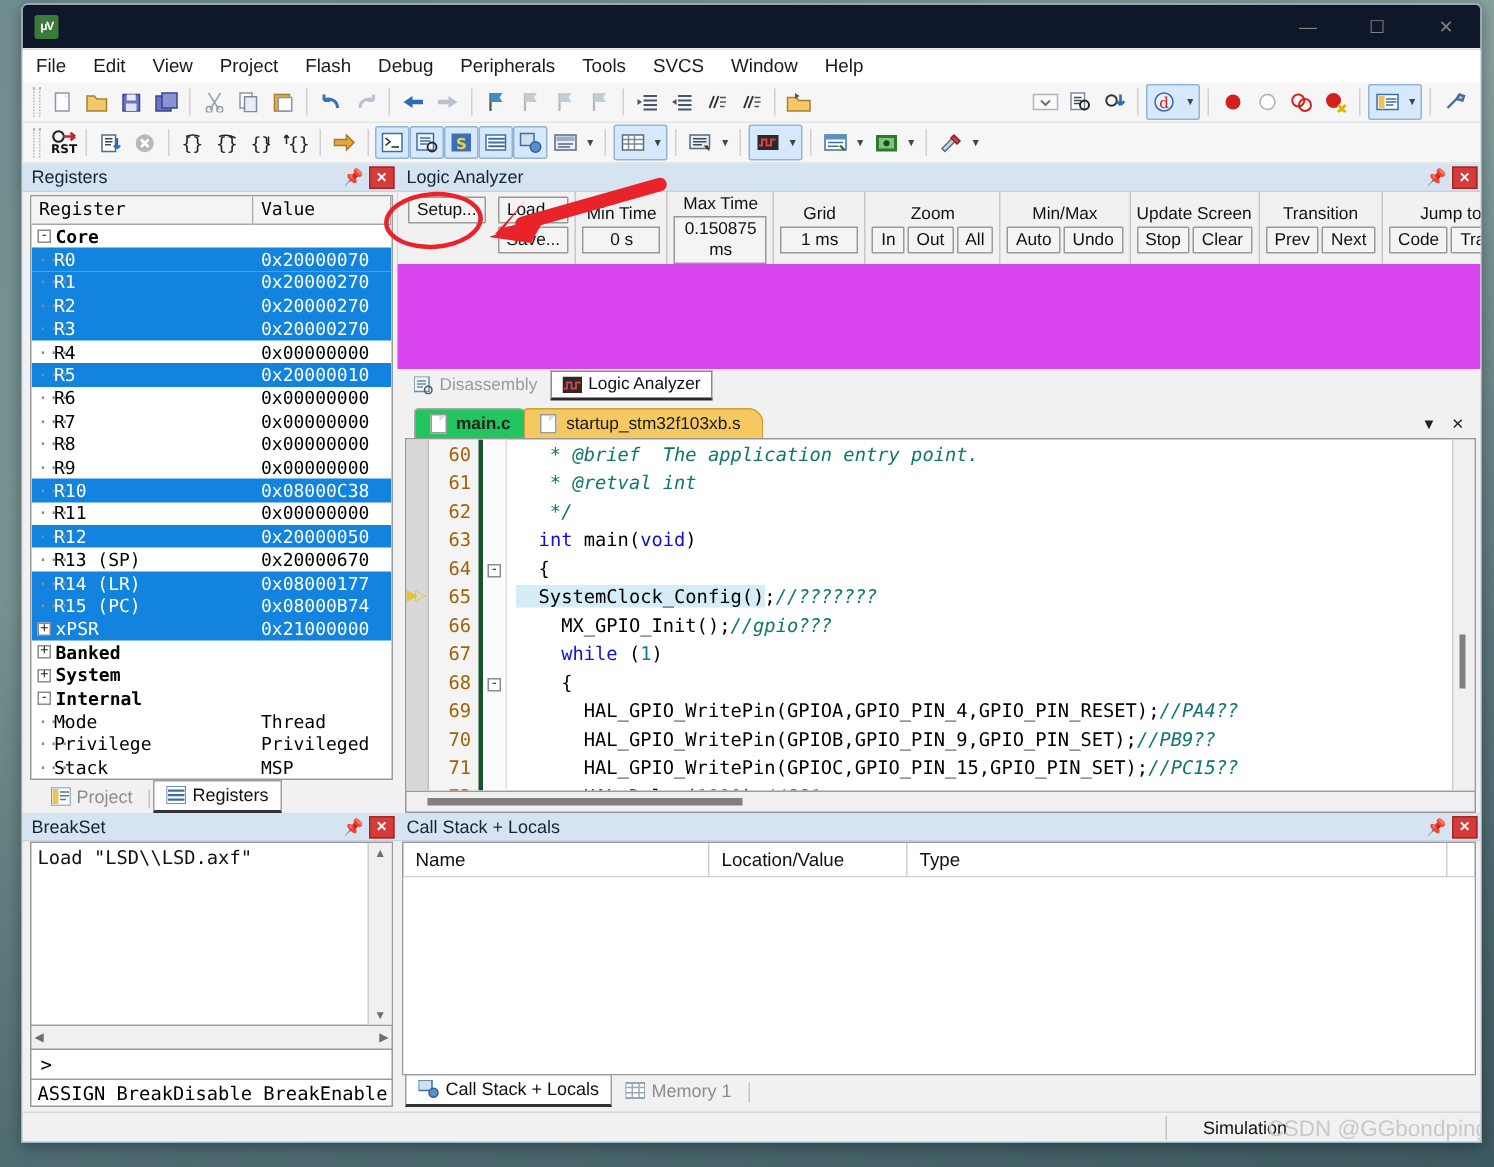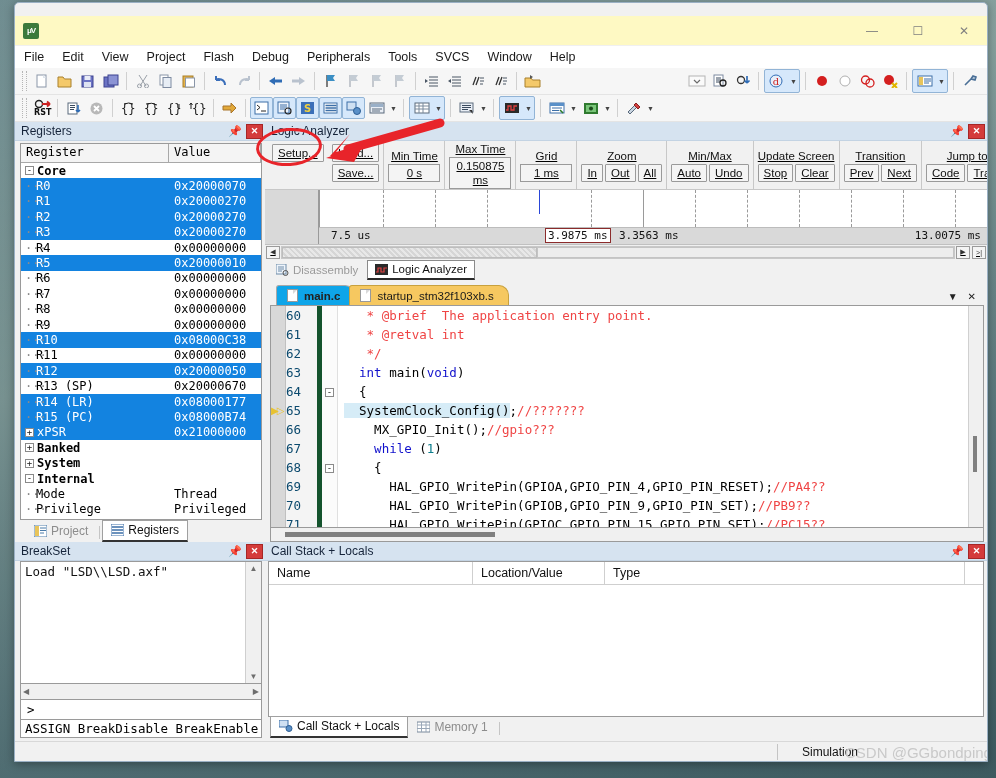--- a/index.html
+++ b/index.html
@@ -20,24 +20,23 @@
     position: absolute; left: 14px; top: 2px;
     width: 974px; height: 760px;
     background: #f1f1f1;
     border: 1px solid #9ab0c4;
     border-radius: 5px 5px 0 0;
     box-shadow: 0 2px 10px rgba(0,0,0,.35);
     display: flex; flex-direction: column;
     overflow: hidden;
   }
   .titlebar {
-    height: 30px; min-height:30px; background:#fef9c3;
+    height: 30px; min-height:30px; background:#0f172a;
     display:flex; align-items:center; padding-left:8px;
     border-bottom:1px solid #f0f0f0;
-    margin-top:13px;
   }
   .app-icon {
     width:16px;height:16px;background:#3c7a3c;border-radius:2px;
     display:inline-flex;align-items:center;justify-content:center;
     color:#fff;font-size:8px;font-weight:bold;margin-right:8px;letter-spacing:-1px;
   }
   .title-text{color:#8a8a8a;font-size:12.5px;white-space:nowrap;}
   .win-btns{margin-left:auto;display:flex;height:30px;}
   .win-btn{width:46px;height:30px;display:flex;align-items:center;justify-content:center;color:#808080;font-size:12px;}
   
@@ -96,21 +95,21 @@
   .cmd-text{flex:1;font-family:"DejaVu Sans Mono",monospace;font-size:12.5px;padding:2px 4px;color:#111;}
   .vscroll{width:16px;background:#f0f0f0;border-left:1px solid #cfcfcf;display:flex;flex-direction:column;justify-content:space-between;align-items:center;padding:2px 0;}
   .vscroll span{color:#6d6d6d;font-size:8px;}
   .hscroll{height:16px;background:#f0f0f0;border:1px solid #9a9a9a;border-top:none;display:flex;justify-content:space-between;align-items:center;padding:0 2px;}
   .hscroll span{color:#6d6d6d;font-size:8px;}
   .cmd-input{height:20px;min-height:20px;background:#fff;border:1px solid #9a9a9a;border-top:none;display:flex;align-items:center;
     font-family:"DejaVu Sans Mono",monospace;font-size:12.5px;padding-left:6px;}
   .cmd-hint{height:18px;min-height:18px;background:#fff;border:1px solid #9a9a9a;border-top:none;font-family:"DejaVu Sans Mono",monospace;
     font-size:12.5px;padding-left:4px;white-space:nowrap;overflow:hidden;display:flex;align-items:center;}
   
-  .la-pane{height:118px;min-height:118px;display:flex;flex-direction:column;background:#d946ef;text-decoration:underline;}
+  .la-pane{height:118px;min-height:118px;display:flex;background:#d946ef;}
   .la-toolbar{display:flex;align-items:stretch;background:#f1f1f1;height:48px;min-height:48px;padding-left:3px;}
   .la-sec{display:flex;flex-direction:column;border-left:1px solid #c8c8c8;padding:1px 4px;justify-content:center;}
   .la-sec:first-child{border-left:none;}
   .la-lbl{font-size:11.5px;text-align:center;color:#111;padding:1px 0 2px;line-height:12px;}
   .la-btn{border:1px solid #9a9a9a;background:#f4f4f4;font-size:11.5px;color:#111;padding:1px 5px;text-align:center;border-radius:1px;line-height:14px;}
   .la-fld{border:1px solid #9a9a9a;background:#f4f4f4;font-size:11.5px;color:#111;padding:1px 6px;text-align:center;min-width:52px;line-height:14px;}
   .la-brow{display:flex;gap:2px;justify-content:center;}
   .la-graph{flex:1;display:flex;flex-direction:column;background:#fff;border-top:1px solid #c8c8c8;min-height:0;}
   .la-canvas{flex:1;position:relative;background:#fff;min-height:0;}
   .la-gutter{position:absolute;left:0;top:0;bottom:0;width:54px;background:#d9d9d9;border-right:1px solid #9a9a9a;}
@@ -128,33 +127,33 @@
   .la-sb-thumb2{position:absolute;left:38%;right:0;top:0;bottom:0;background:#ededed;border:1px solid #c4c4c4;}
   
   .edit-wrap{flex:1;display:flex;flex-direction:column;min-height:0;padding:0 3px 0 5px;}
   .dtab-icon{width:11px;height:13px;background:#fff;border:1px solid #999;position:relative;flex:none;}
   .dtab-icon:after{content:"";position:absolute;right:0;top:0;border-left:4px solid #d9d9d9;border-bottom:4px solid transparent;}
   .vtabbar{height:22px;min-height:22px;display:flex;align-items:center;background:#f1f1f1;gap:2px;padding-left:4px;}
   .vtab{display:flex;align-items:center;gap:4px;padding:2px 7px 3px;font-size:11.5px;color:#9a9a9a;}
   .vtab.active{color:#111;background:#fff;border:1px solid #8a8a8a;border-bottom:2px solid #2a2a2a;}
   .ed-tabrow{display:flex;align-items:flex-end;height:24px;min-height:24px;background:#f1f1f1;position:relative;padding-left:6px;}
   .ftab{position:relative;display:flex;align-items:center;gap:6px;height:20px;padding:0 14px 0 10px;font-size:11.5px;
-    border:1px solid #a8a8a8;border-bottom:none;border-radius:3px 10px 0 0;background:#0ea5e9;color:#222;margin-right:-6px;}
+    border:1px solid #a8a8a8;border-bottom:none;border-radius:3px 10px 0 0;background:#22c55e;color:#222;margin-right:-6px;}
   .ftab.inactive{background:#f6c860;color:#1a1a1a;border-color:#c8a13e;}
   .ftab .nm{font-weight:bold;}
   .ftab.inactive .nm{font-weight:normal;}
   .ed-tabrow .right-ctl{margin-left:auto;display:flex;align-items:center;gap:10px;padding-right:8px;padding-bottom:3px;color:#222;font-size:10px;}
   .editor{flex:1;display:flex;background:#fff;border:1px solid #9a9a9a;min-height:0;overflow:hidden;}
   .ed-bp{width:15px;background:#d8d8d8;border-right:1px solid #c0c0c0;position:relative;flex:none;}
-  .ed-ln{width:36px;background:#f4f4f4;border-right:5px solid #14532d;padding-right:5px;flex:none;
-    font-family:"DejaVu Sans Mono",monospace;font-size:12.5px;color:#0c4a6e;}
+  .ed-ln{width:36px;background:#f4f4f4;border-right:3px solid #14532d;text-align:right;padding-right:5px;flex:none;
+    font-family:"DejaVu Sans Mono",monospace;font-size:12.5px;color:#a16207;}
   .ed-fold{width:16px;background:#fbfbfb;border-right:1px solid #e0e0e0;flex:none;position:relative;}
   .ed-code{flex:1;font-family:"DejaVu Sans Mono",monospace;font-size:12.5px;white-space:pre;overflow:hidden;padding-left:6px;position:relative;}
   .cl{height:19px;line-height:19px;}
-  .cmt{color:#ef4444;}
+  .cmt{color:#0f766e;font-style:italic;}
   .kw{color:#1111cc;}
   .num{color:#0b7d8c;}
   .hl{background:#d6ecf7;}
   .ed-vs{width:15px;background:#f0f0f0;border-left:1px solid #d0d0d0;flex:none;position:relative;}
   .ed-vs .th{position:absolute;left:4px;top:130px;width:4px;height:36px;background:#808080;}
   .ed-hs{height:14px;min-height:14px;background:#f0f0f0;border:1px solid #9a9a9a;border-top:none;position:relative;}
   .ed-hs .th{position:absolute;left:14px;top:4px;width:210px;height:5px;background:#808080;}
   
   .cs-pane{height:180px;min-height:180px;display:flex;flex-direction:column;padding:0 3px 3px 3px;background:#f1f1f1;}
   .cs-box{flex:1;background:#fff;border:1px solid #9a9a9a;display:flex;flex-direction:column;min-height:0;}

